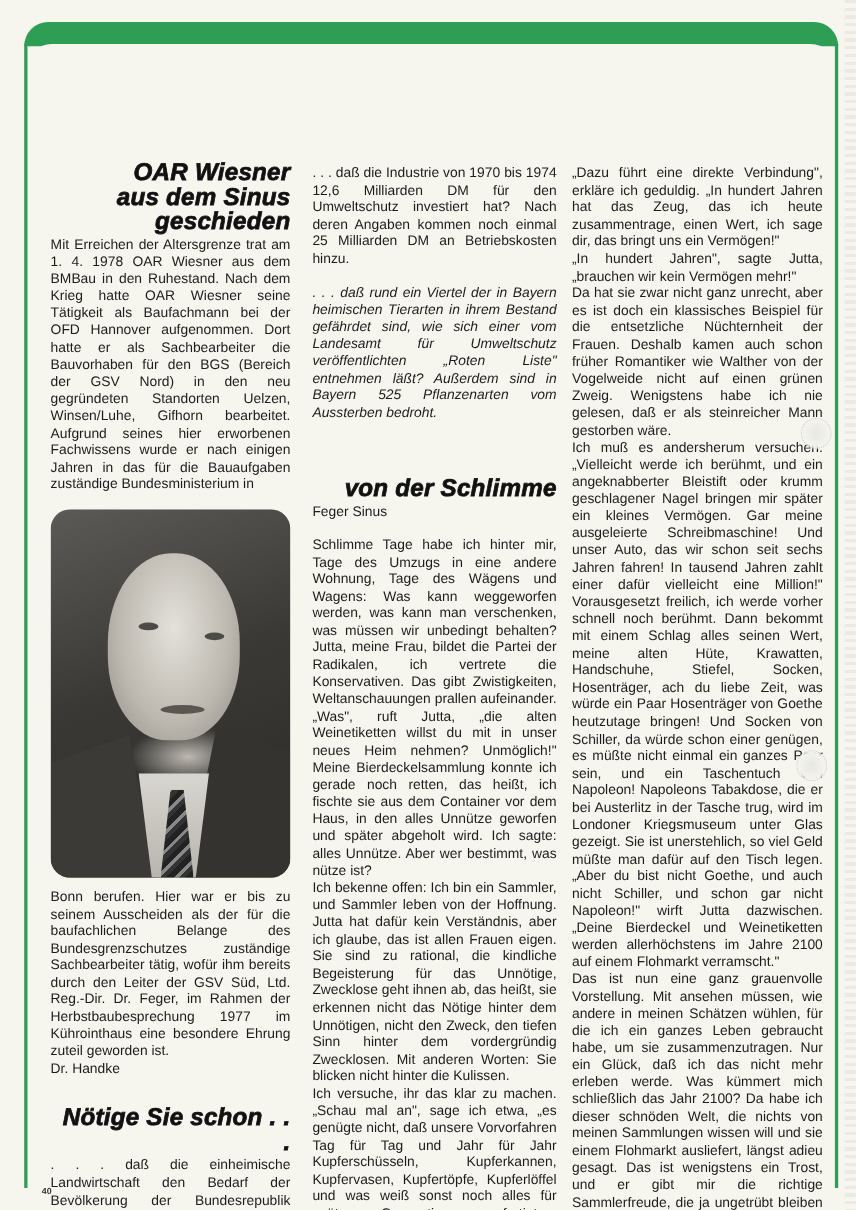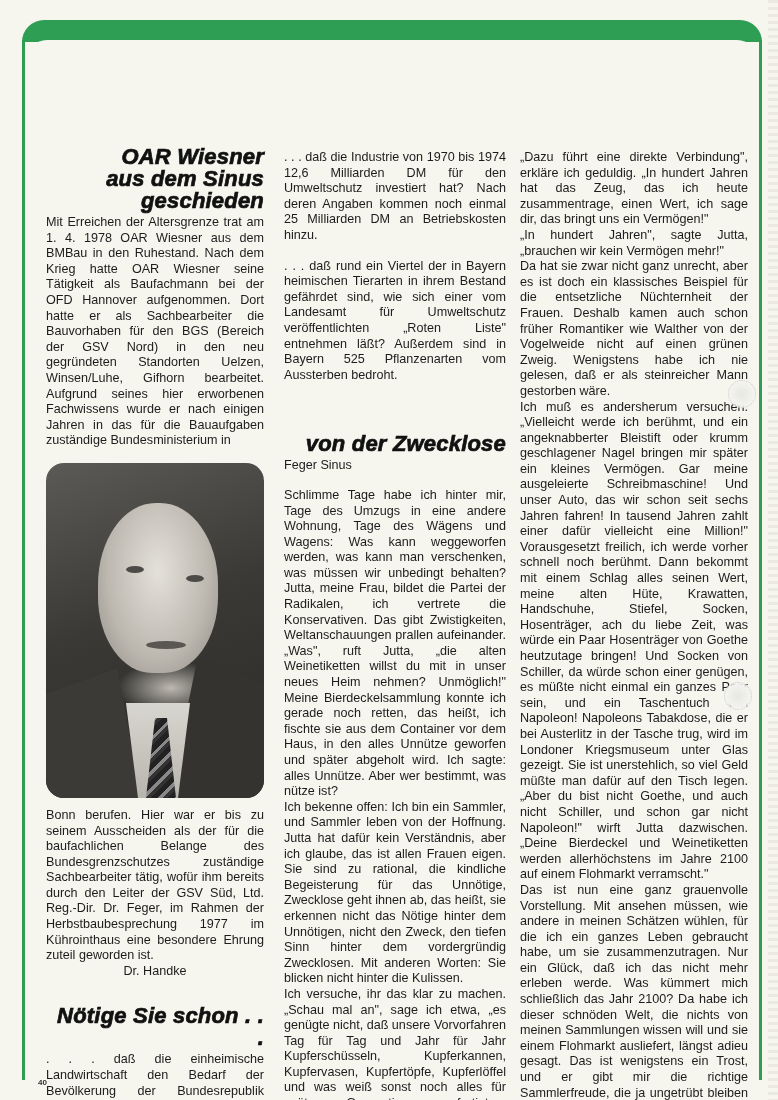--- a/index.html
+++ b/index.html
@@ -36,21 +36,21 @@
       font-family: "Liberation Sans", sans-serif;
       font-weight: 900; font-style: italic;
       font-size: 22px; line-height: 22px;
       letter-spacing: 0.2px;
       color: #111;
       margin: 0 0 3px 0;
       text-align: right;
       -webkit-text-stroke: 0.7px #111;
     }
     .p { margin: 0; }
-    .gap { margin-top: 15px; }
+    .gap { margin-top: 15px; font-style: italic; }
     .photo {
       width: 218px; height: 335px; margin: 14px 0 10px 0;
       border-radius: 18px;
       background:
         radial-gradient(ellipse 70px 95px at 115px 120px, #d9d6cf 0%, #a9a59d 55%, rgba(0,0,0,0) 80%),
         radial-gradient(ellipse 60px 30px at 125px 225px, #bdb9b1 0%, rgba(0,0,0,0) 90%),
         linear-gradient(160deg, #5c5a56 0%, #3a3936 45%, #2a2927 100%);
       position: relative; overflow: hidden;
     }
     .photo .shirt {
@@ -74,21 +74,21 @@
       clip-path: polygon(30% 0, 100% 18%, 100% 100%, 0 100%);
     }
     .photo .face {
       position: absolute; left: 52px; top: 40px; width: 120px; height: 170px;
       border-radius: 48% 48% 45% 45%;
       background: radial-gradient(ellipse at 50% 40%, #e4e1da 0%, #bcb8b0 60%, #8e8a83 100%);
     }
     .photo .eye { position:absolute; width: 18px; height: 7px; border-radius: 50%; background:#4d4b47; top: 103px; }
     .photo .eye.l { left: 80px; } .photo .eye.r { left: 140px; top: 112px; }
     .photo .mouth { position:absolute; left: 100px; top: 178px; width: 40px; height: 8px; border-radius: 50%; background:#5a5752; }
-    .signature { text-align: center; }
+    .signature { text-align: left; }
     .byline { margin: 2px 0 14px 0; }
     .pagenum {
       position: absolute; left: 38px; top: 1078px; font-size: 8px; font-weight: bold; color: #333;
     }
     .stain {
       position: absolute; width: 26px; height: 26px; border-radius: 50%;
       background: radial-gradient(circle, #e8e8e2 0%, #f2f2ee 60%, rgba(0,0,0,0) 100%);
       border: 1px dotted #ccc;
     }
     .edge-right {
@@ -134,21 +134,21 @@
   </div>
 </div>
 
 <div class="col col2">
   <p class="p">. . . daß die Industrie von 1970 bis 1974 12,6 Milliarden DM für den Umweltschutz investiert hat? Nach deren Angaben kommen noch einmal 25 Milliarden DM an Betriebskosten hinzu.</p>
   <p class="p gap">. . . daß rund ein Viertel der in Bayern heimischen Tierarten in ihrem Bestand gefährdet sind, wie sich einer vom Landesamt für Umweltschutz veröffentlichten „Roten Liste" entnehmen läßt? Außerdem sind in Bayern 525 Pflanzenarten vom Aussterben bedroht.</p>
 
   <div style="margin-top:28px;">
     <h2 class="headline">
       <br>
-      <span>von der Zwecklose</span>
+      <span>von der Schlimme</span>
     </h2>
     <p class="p byline">Feger Sinus</p>
     <p class="p">Schlimme Tage habe ich hinter mir, Tage des Umzugs in eine andere Wohnung, Tage des Wägens und Wagens: Was kann weggeworfen werden, was kann man verschenken, was müssen wir unbedingt behalten? Jutta, meine Frau, bildet die Partei der Radikalen, ich vertrete die Konservativen. Das gibt Zwistigkeiten, Weltanschauungen prallen aufeinander. „Was", ruft Jutta, „die alten Weinetiketten willst du mit in unser neues Heim nehmen? Unmöglich!" Meine Bierdeckelsammlung konnte ich gerade noch retten, das heißt, ich fischte sie aus dem Container vor dem Haus, in den alles Unnütze geworfen und später abgeholt wird. Ich sagte: alles Unnütze. Aber wer bestimmt, was nütze ist?</p>
     <p class="p">Ich bekenne offen: Ich bin ein Sammler, und Sammler leben von der Hoffnung. Jutta hat dafür kein Verständnis, aber ich glaube, das ist allen Frauen eigen. Sie sind zu rational, die kindliche Begeisterung für das Unnötige, Zwecklose geht ihnen ab, das heißt, sie erkennen nicht das Nötige hinter dem Unnötigen, nicht den Zweck, den tiefen Sinn hinter dem vordergründig Zwecklosen. Mit anderen Worten: Sie blicken nicht hinter die Kulissen.</p>
     <p class="p">Ich versuche, ihr das klar zu machen. „Schau mal an", sage ich etwa, „es genügte nicht, daß unsere Vorvorfahren Tag für Tag und Jahr für Jahr Kupferschüsseln, Kupferkannen, Kupfervasen, Kupfertöpfe, Kupferlöffel und was weiß sonst noch alles für spätere Generationen anfertigten. Entscheidend war, daß sie das alles auch sammelten. Aber die Menschen damals waren eben vorausschauend, sie ahnten, wie es kommen würde, sie sahen die Nostalgie des ausgehenden 20. Jahrhunderts klar voraus."</p>
 
   </div>
 </div>
 
 <div class="col col3">

